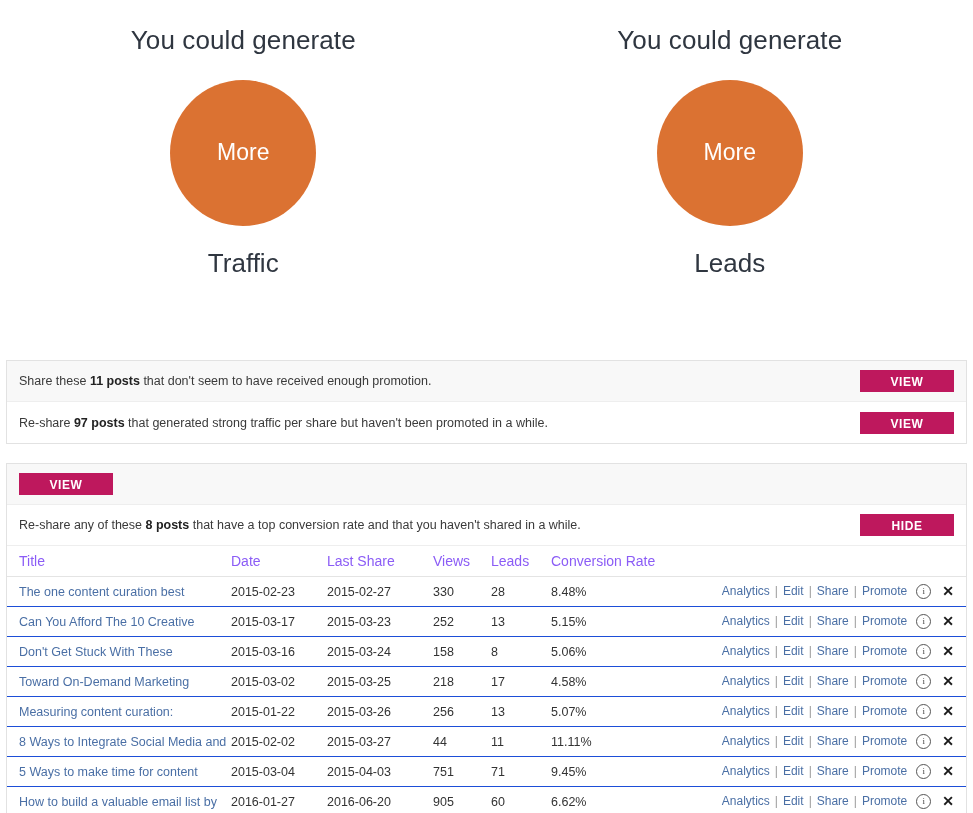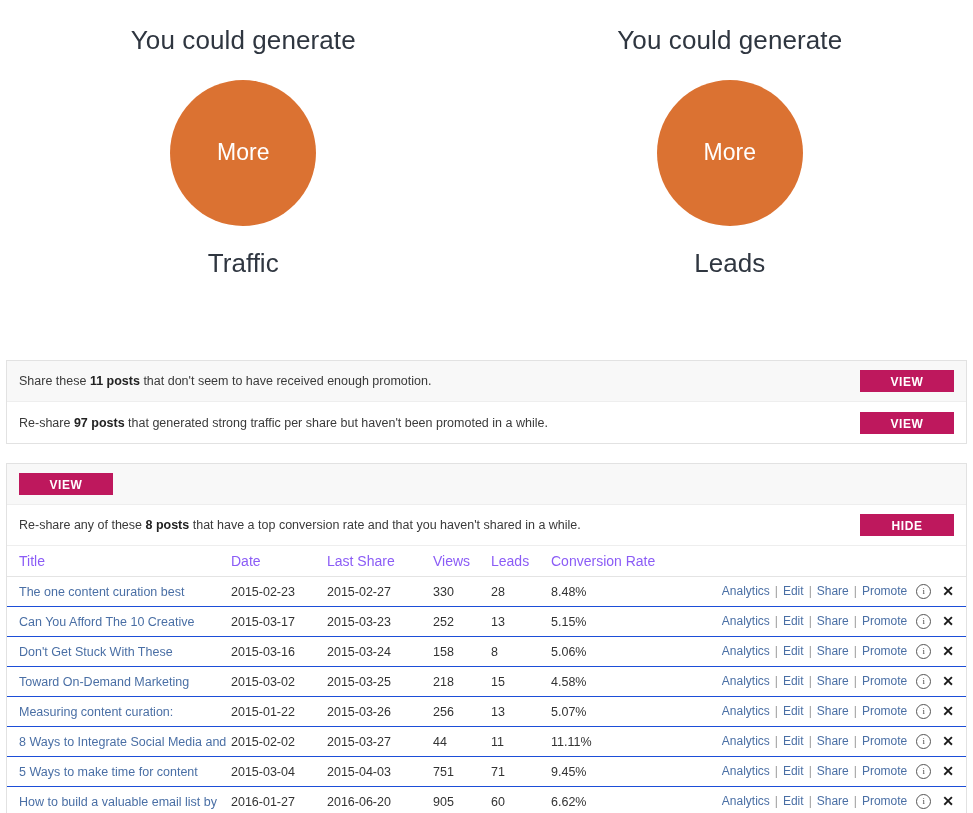--- a/index.html
+++ b/index.html
@@ -292,21 +292,21 @@
               <span class="row-action">Promote</span>
               <span class="info-icon">i</span>
               <span class="close-icon">✕</span>
             </span></td>
         </tr>
         <tr>
           <td class="col-title"><span class="post-link">Toward On-Demand Marketing</span></td>
           <td class="col-date">2015-03-02</td>
           <td class="col-share">2015-03-25</td>
           <td class="col-views">218</td>
-          <td class="col-leads">15</td>
+          <td class="col-leads">17</td>
           <td class="col-conv">4.58%</td>
           <td class="col-acts"><span class="row-actions">
               <span class="row-action">Analytics</span>
               <span class="sep">|</span>
               <span class="row-action">Edit</span>
               <span class="sep">|</span>
               <span class="row-action">Share</span>
               <span class="sep">|</span>
               <span class="row-action">Promote</span>
               <span class="info-icon">i</span>

